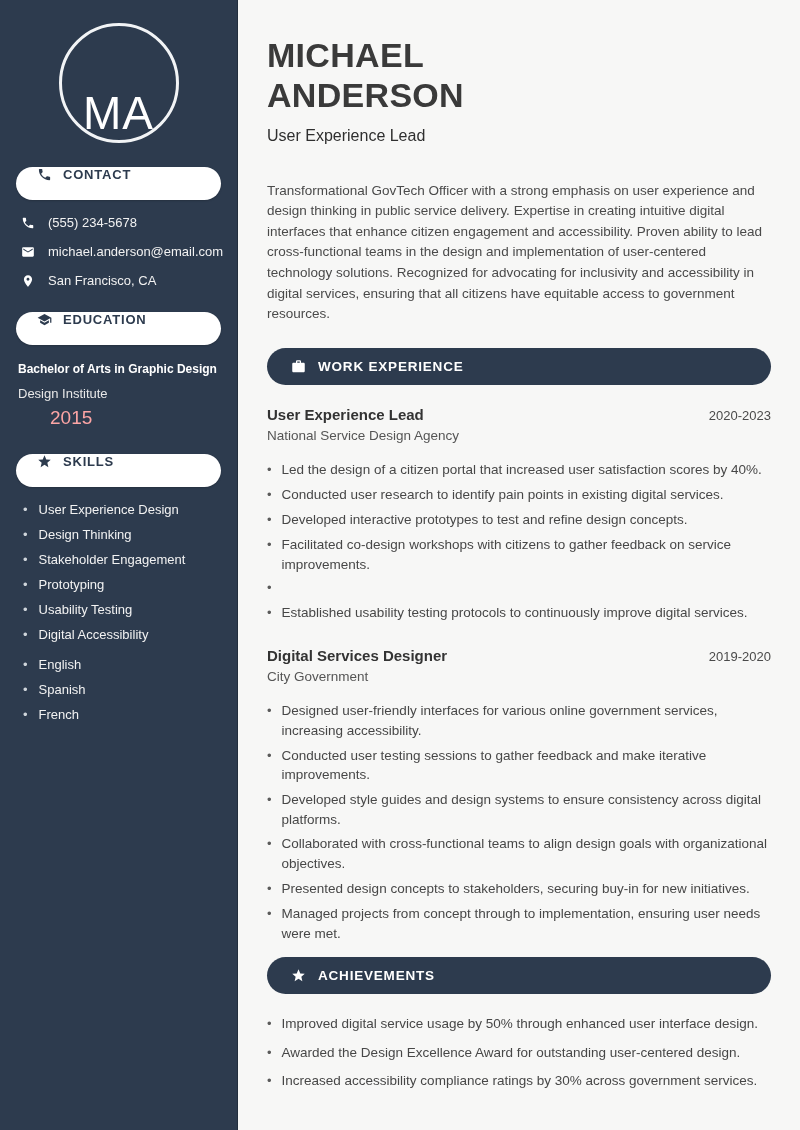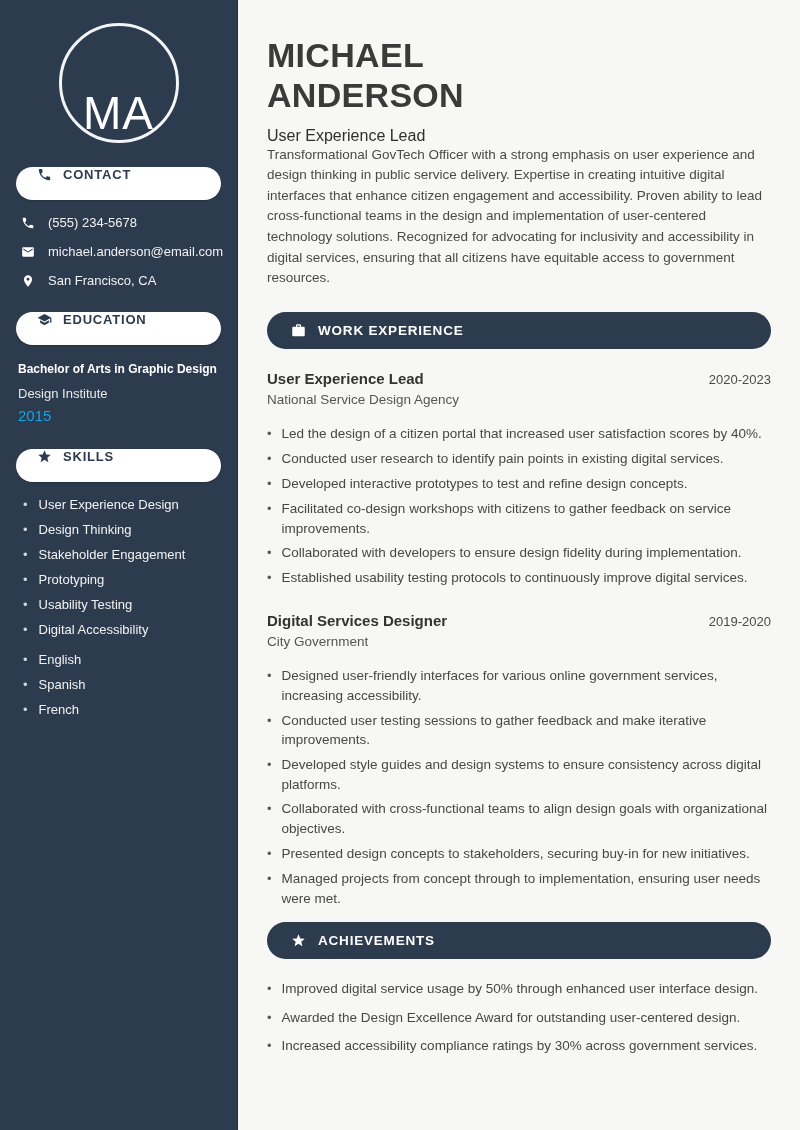--- a/index.html
+++ b/index.html
@@ -51,21 +51,21 @@
   .contact-row {
     display: flex; align-items: center; gap: 13px;
     margin-bottom: 14px;
     color: #f2f2f2; font-size: 13px;
   }
   .contact-row svg { width: 14px; height: 14px; flex: none; color: #ffffff; }
 
   .edu-block { margin-top: 16px; padding-left: 2px; }
   .edu-degree { font-size: 12px; font-weight: 700; line-height: 1.38; color: #ffffff; }
   .edu-school { margin-top: 8px; font-size: 13px; color: #e8e8e8; }
-  .edu-year { margin-top: 6px; font-size: 15px; color: #0ea5e9; }
+  .edu-year { margin-top: 6px; font-size: 19px; color: #fca5a5; margin-left: 32px; }
 
   .side-list { margin-top: 16px; padding-left: 7px; }
   .side-list .li {
     display: flex; gap: 11px;
     font-size: 13px; color: #f2f2f2;
     margin-bottom: 11.5px;
     line-height: 1.05;
     align-items: baseline;
   }
   .dot { color: #cfd5db; font-size: 13px; line-height: inherit; flex: none; }
@@ -76,20 +76,21 @@
     padding: 36px 29px 0 29px;
   }
   .name {
     font-size: 34px; font-weight: 700; color: #3a3a3a;
     line-height: 1.17; letter-spacing: 0.3px;
   }
   .job-title-header {
     margin-top: 11px; font-size: 16px; color: #2f2f2f;
   }
   .summary {
+    margin-top: 36px;
     font-size: 13.5px; line-height: 1.53; color: #4a4a4a;
   }
   .dark-pill {
     margin-top: 23px;
     height: 37px;
     background: #2d3b4e;
     border-radius: 18.5px;
     display: flex; align-items: center;
     padding: 12px 24px;
     gap: 12px;
@@ -280,21 +281,20 @@
         <div class="li">
             <span class="dot">•</span>
             <span>Developed interactive prototypes to test and refine design concepts.</span>
           </div>
         <div class="li">
             <span class="dot">•</span>
             <span>Facilitated co-design workshops with citizens to gather feedback on service improvements.</span>
           </div>
         <div class="li">
             <span class="dot">•</span>
-            <span>Collaborated with developers to ensure design fidelity during implementation.</span>
           </div>
         <div class="li">
             <span class="dot">•</span>
             <span>Established usability testing protocols to continuously improve digital services.</span>
           </div>
       </div>
     </section>
 
     <section class="job" style="margin-top:24px">
       <div class="job-head">

